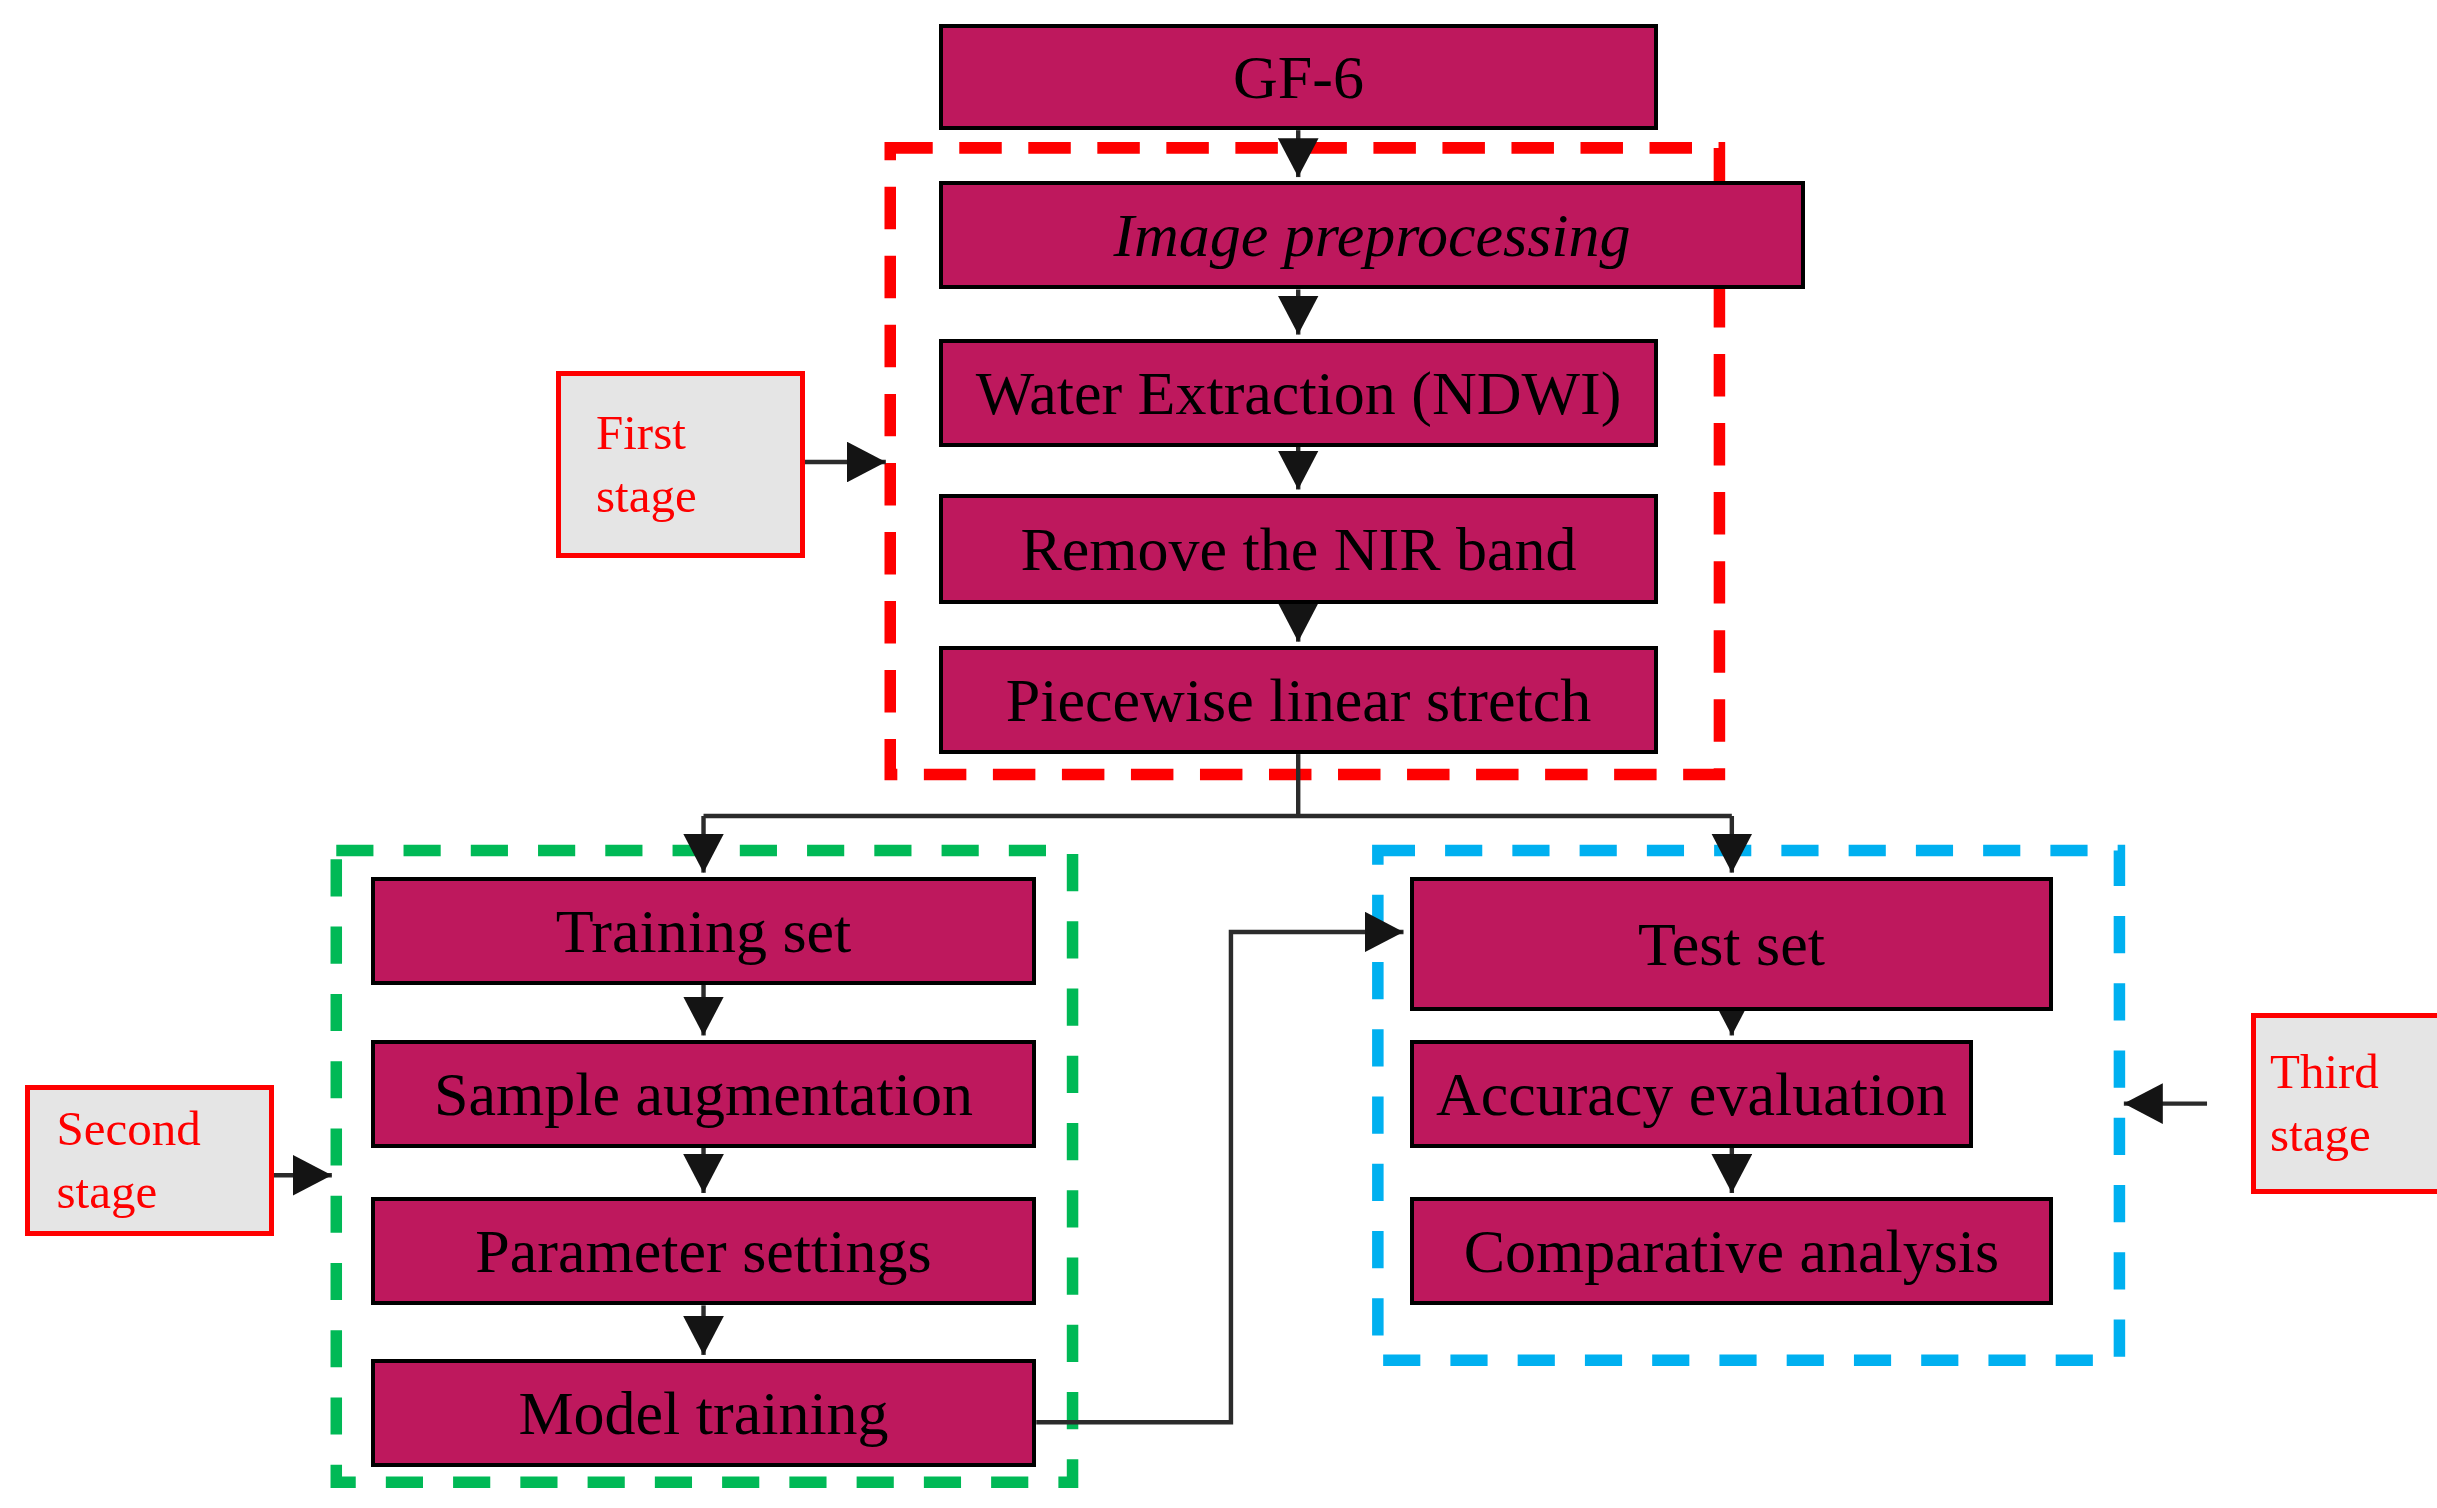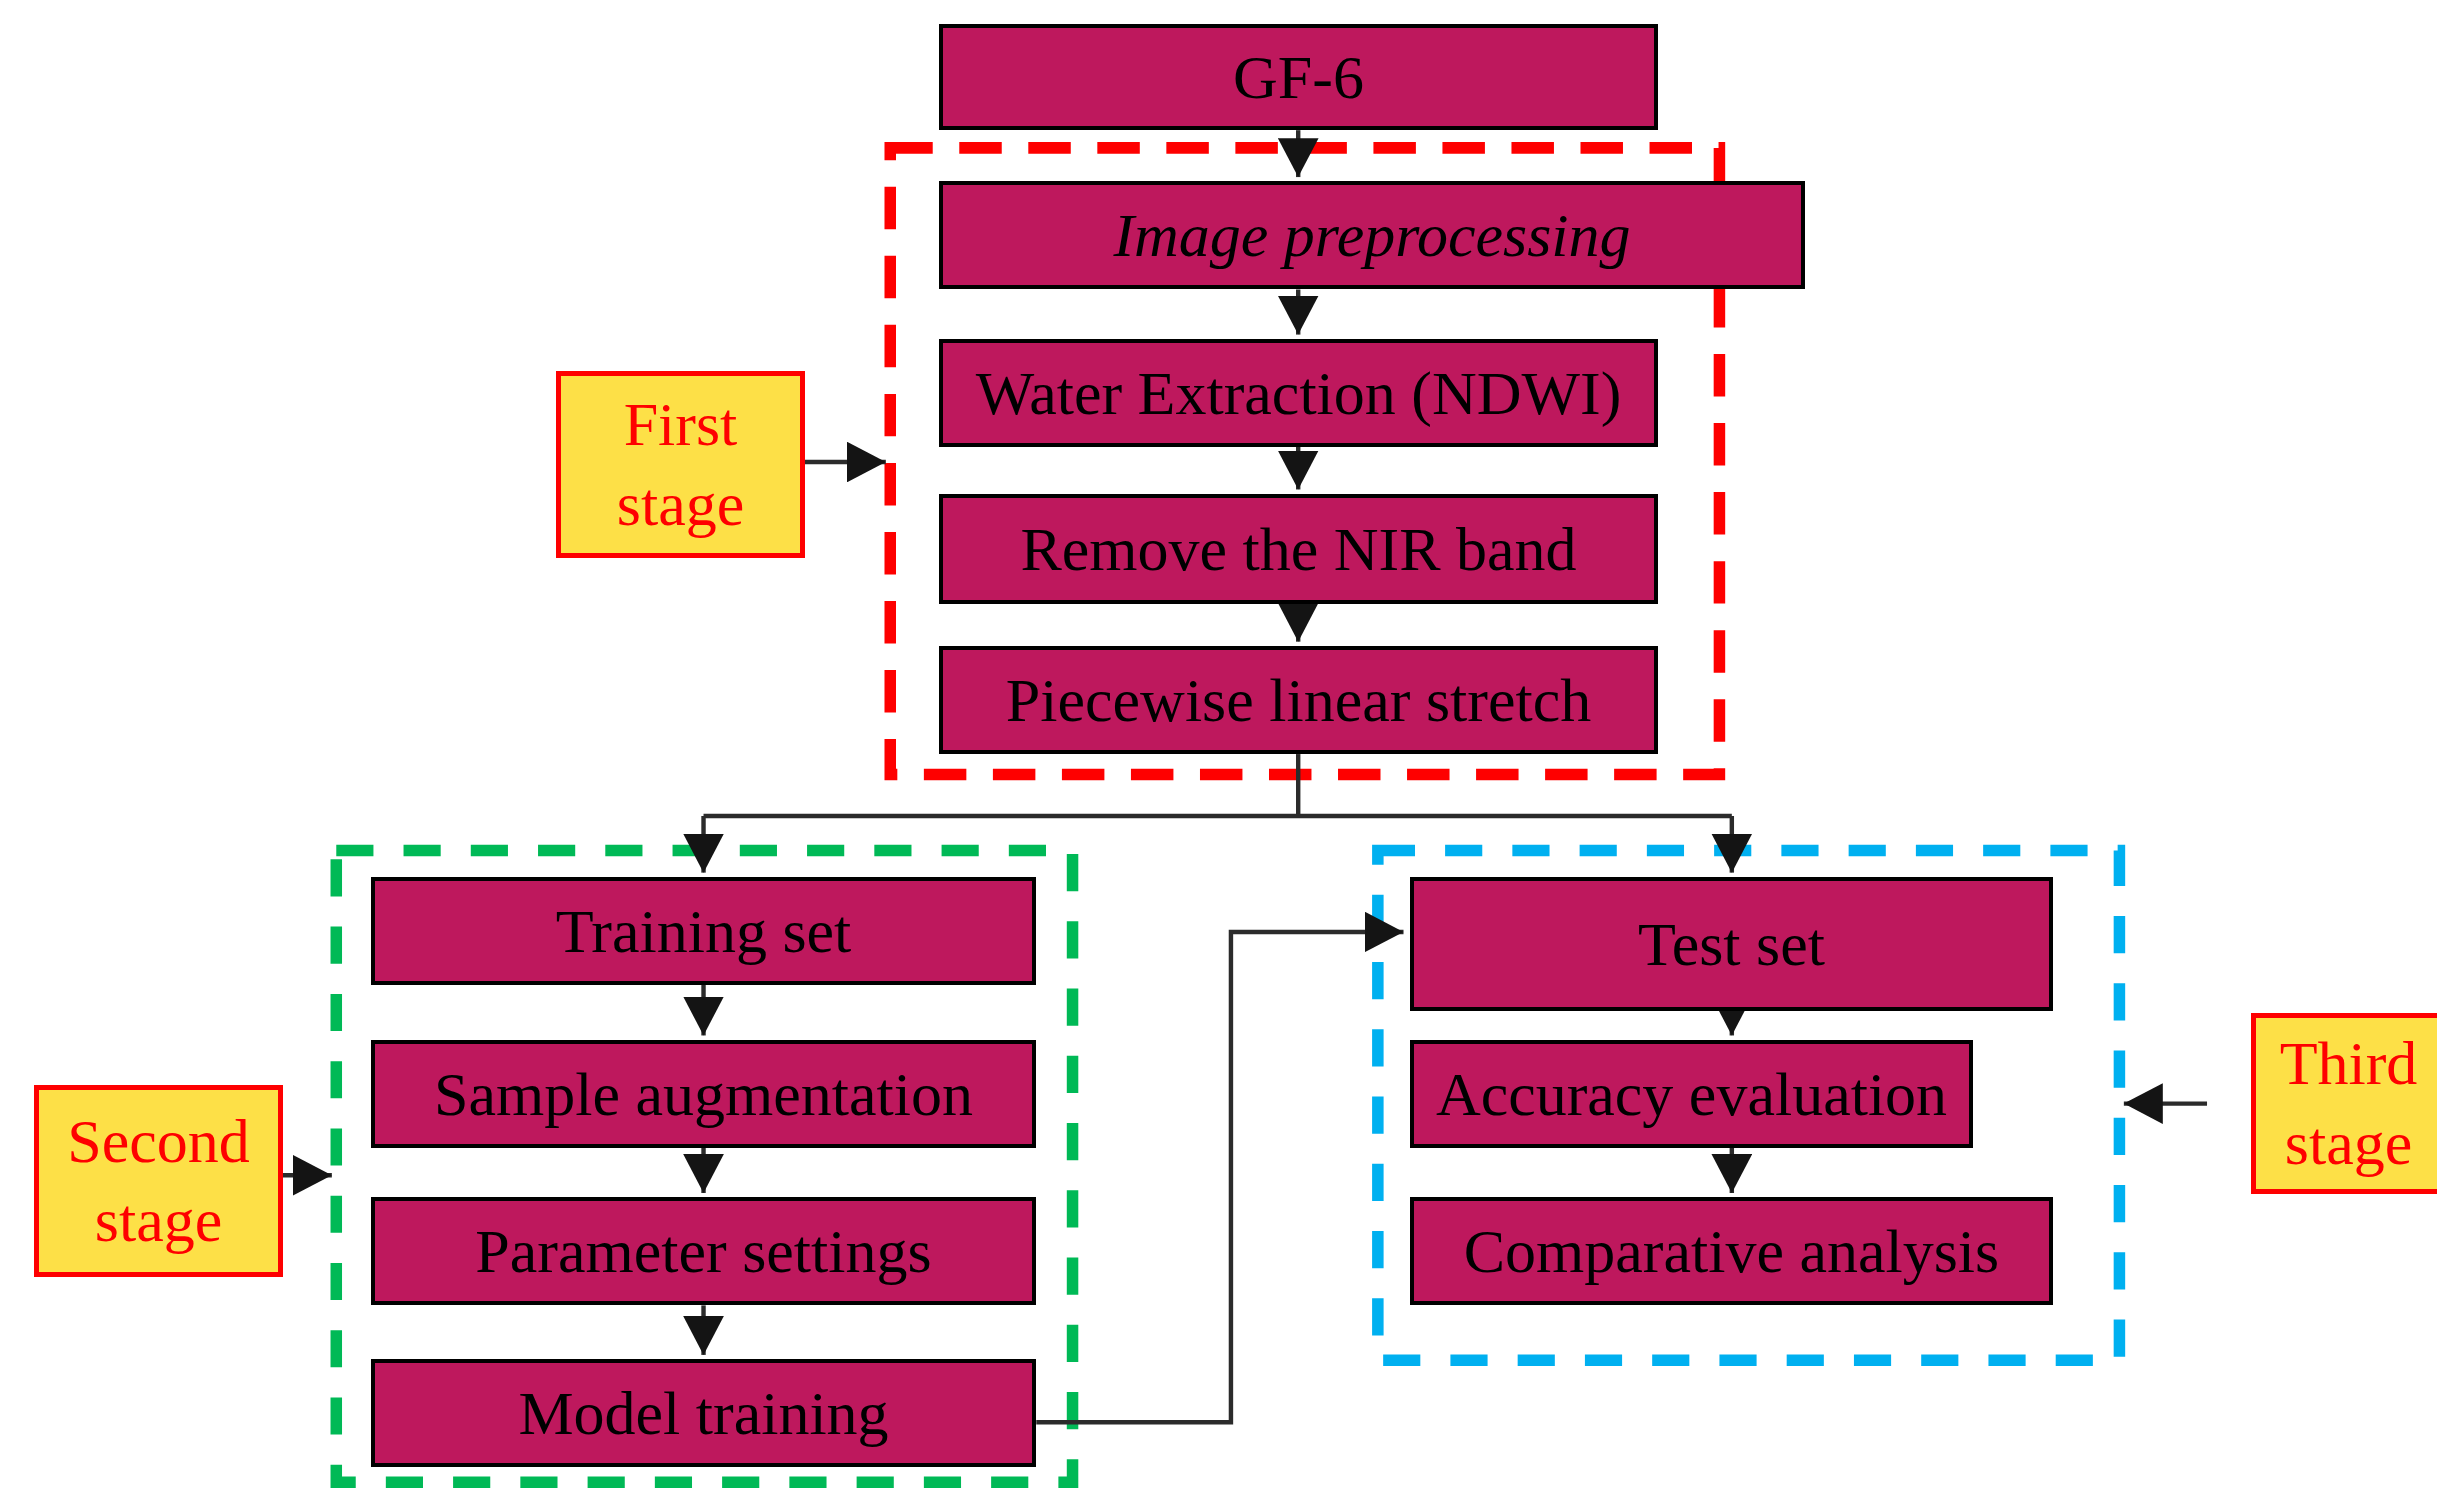--- a/index.html
+++ b/index.html
@@ -44,28 +44,28 @@
     display: flex;
     align-items: center;
     justify-content: center;
     text-align: center;
     white-space: nowrap;
   }
   .stage-label {
     position: absolute;
     box-sizing: border-box;
     border: 5.3px solid var(--stage-label, #fe0000);
-    background: #fde047;
+    background: #e5e5e5;
     color: var(--stage-label, #fe0000);
-    font-size: 62px;
+    font-size: 49px;
     line-height: 1.28;
     display: flex;
     align-items: center;
     justify-content: center;
-    text-align: center;
+    text-align: left;
   }
 </style>
 </head>
 <body>
 
 <div class="canvas">
 
   <svg class="connector-layer" viewBox="0 0 2755 1705" xmlns="http://www.w3.org/2000/svg">
     <defs>
       <marker id="arrow" markerUnits="userSpaceOnUse" markerWidth="48" markerHeight="46" refX="44" refY="23" orient="auto">
@@ -111,17 +111,17 @@
   <div class="node" style="left:371px; top:877px; width:665px; height:108px;">Training set</div>
   <div class="node" style="left:371px; top:1040px; width:665px; height:108px;">Sample augmentation</div>
   <div class="node" style="left:371px; top:1197px; width:665px; height:108px;">Parameter settings</div>
   <div class="node" style="left:371px; top:1359px; width:665px; height:108px;">Model training</div>
 
   <div class="node" style="left:1410px; top:877px; width:643px; height:134px;">Test set</div>
   <div class="node" style="left:1410px; top:1040px; width:563px; height:108px;">Accuracy evaluation</div>
   <div class="node" style="left:1410px; top:1197px; width:643px; height:108px;">Comparative analysis</div>
 
   <div class="stage-label" style="left:556px; top:371px; width:249px; height:187px; padding:0 35px;">First stage</div>
-  <div class="stage-label" style="left:25px; top:1085px; width:249px; height:192px; padding:0 26.5px;margin-left:9px;">Second stage</div>
+  <div class="stage-label" style="left:25px; top:1085px; width:249px; height:151px; padding:0 26.5px;">Second stage</div>
   <div class="stage-label" style="left:2207px; top:1013px; width:195px; height:181px; padding:0 14px;margin-left:44px;">Third stage</div>
 
 </div>
 
 
 </body></html>

